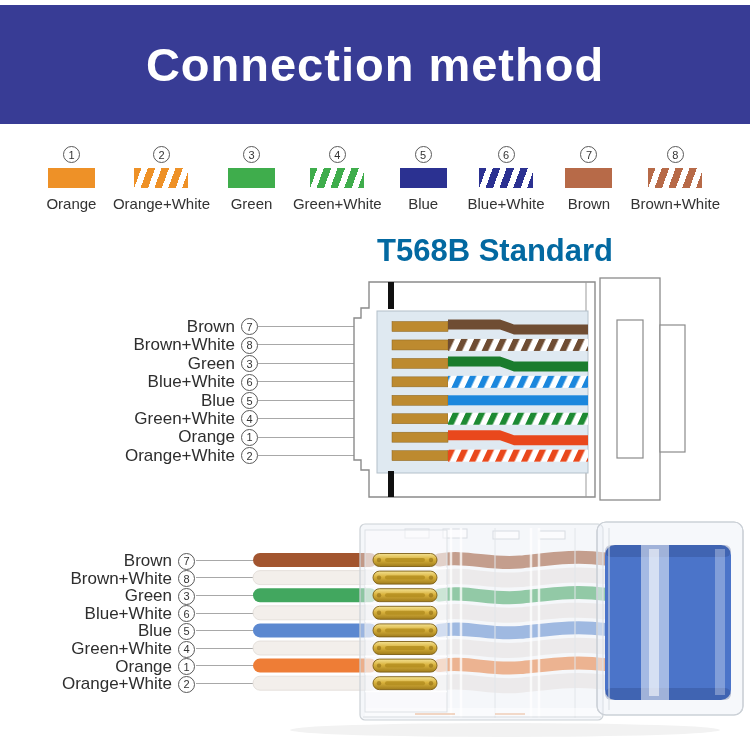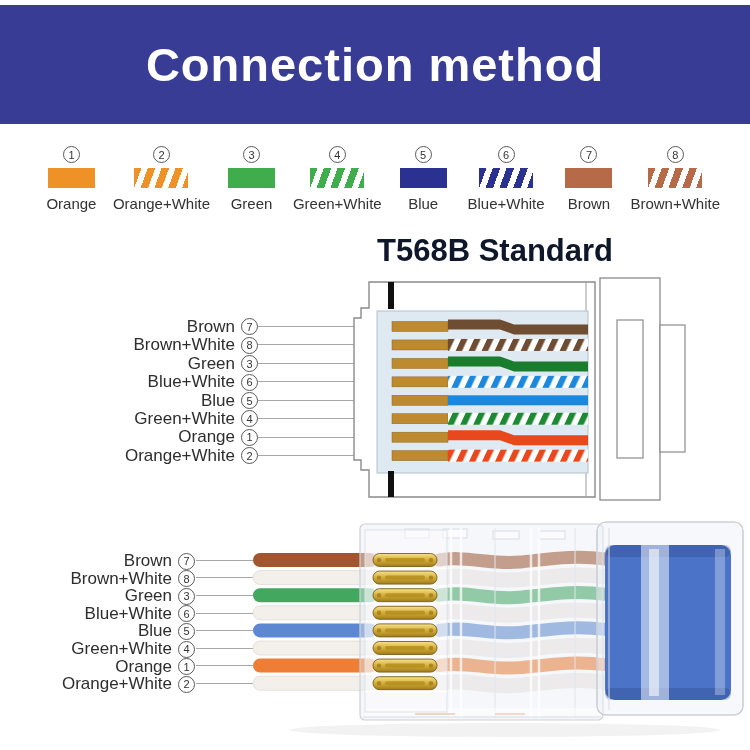--- a/index.html
+++ b/index.html
@@ -10,21 +10,21 @@
   .header-title{color:#ffffff;font-size:47px;font-weight:bold;letter-spacing:1px;}
   .legend{position:absolute;top:146px;left:30px;width:690px;display:flex;}
   .legend-item{flex:1;display:flex;flex-direction:column;align-items:center;}
   .num-badge{width:17px;height:17px;border:1.4px solid #5a5a5a;border-radius:50%;
              display:inline-flex;align-items:center;justify-content:center;
              font-size:11px;color:#333;box-sizing:border-box;background:#fff;flex:none;}
   .num-badge.small{margin-left:6px;}
   .swatch{height:20px;margin-top:5px;}
   .legend-label{margin-top:7px;font-size:15px;color:#333;white-space:nowrap;}
   .std-title{position:absolute;top:233px;left:290px;width:410px;text-align:center;
-             font-size:31px;font-weight:bold;color:#0f172a;}
+             font-size:31px;font-weight:bold;color:#0369a1;}
   .labels-col{position:absolute;top:0;height:750px;pointer-events:none;}
   #upper-labels{left:88px;width:170px;}
   #photo-labels{left:28px;width:167px;}
   .pin-row{position:absolute;right:0;display:flex;align-items:center;height:19px;white-space:nowrap;}
   .pin-text{font-size:17px;color:#2e2e2e;}
   .leader{position:absolute;height:1px;background:#a8a8a8;}
   svg{position:absolute;}
 </style>
 </head>
 <body>

